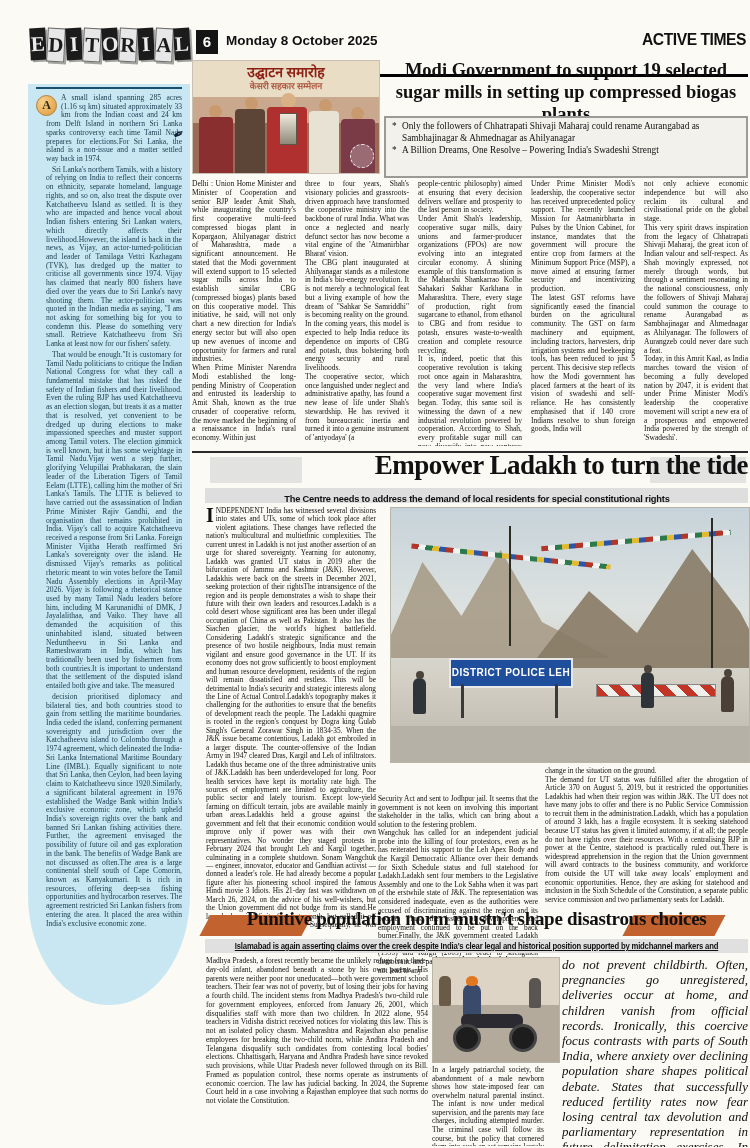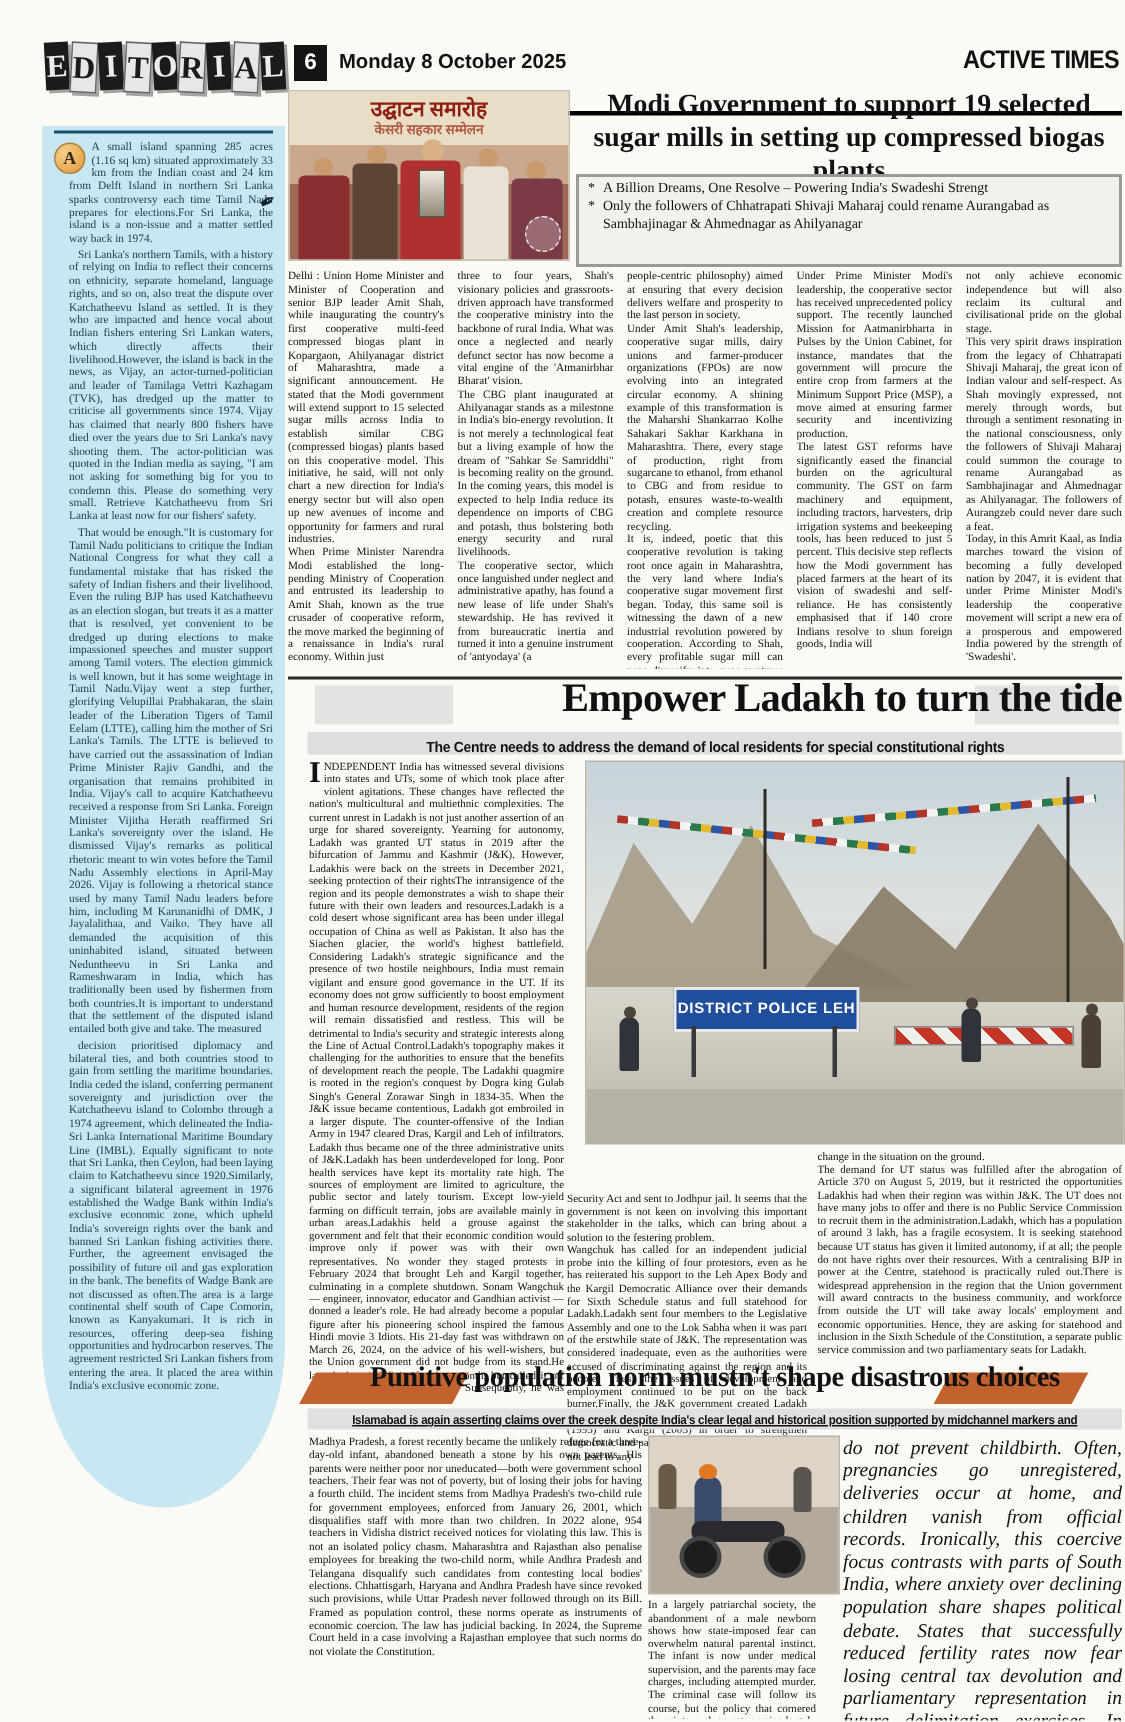--- a/index.html
+++ b/index.html
@@ -160,22 +160,22 @@
   <div class="fig" style="left:6px;top:56px;width:34px;height:56px;background:#8a2f2f;"></div>
   <div class="fig" style="left:42px;top:48px;width:30px;height:64px;background:#5c4436;"></div>
   <div class="fig" style="left:74px;top:46px;width:40px;height:66px;background:#b03030;"></div>
   <div class="fig" style="left:116px;top:50px;width:30px;height:62px;background:#e8e2d4;"></div>
   <div class="fig" style="left:148px;top:58px;width:34px;height:54px;background:#7a3a46;"></div>
   <div class="trophy"></div>
   <div class="watermark"></div>
 </div>
 <h1 class="abs" id="modi-head" style="margin:0;">Modi Government to support 19 selected sugar mills in setting up compressed biogas plants</h1>
 <div class="abs" id="modi-bullets">
+  <div class="bullet">Only the followers of Chhatrapati Shivaji Maharaj could rename Aurangabad as Sambhajinagar &amp; Ahmednagar as Ahilyanagar</div>
   <div class="bullet">A Billion Dreams, One Resolve – Powering India's Swadeshi Strengt</div>
-  <div class="bullet">Only the followers of Chhatrapati Shivaji Maharaj could rename Aurangabad as Sambhajinagar &amp; Ahmednagar as Ahilyanagar</div>
 </div>
 <div class="abs" id="modi-body">
   <div class="mcol">Delhi : Union Home Minister and Minister of Cooperation and senior BJP leader Amit Shah, while inaugurating the country's first cooperative multi-feed compressed biogas plant in Kopargaon, Ahilyanagar district of Maharashtra, made a significant announcement. He stated that the Modi government will extend support to 15 selected sugar mills across India to establish similar CBG (compressed biogas) plants based on this cooperative model. This initiative, he said, will not only chart a new direction for India's energy sector but will also open up new avenues of income and opportunity for farmers and rural industries.
 When Prime Minister Narendra Modi established the long-pending Ministry of Cooperation and entrusted its leadership to Amit Shah, known as the true crusader of cooperative reform, the move marked the beginning of a renaissance in India's rural economy. Within just</div>
   <div class="mcol">three to four years, Shah's visionary policies and grassroots-driven approach have transformed the cooperative ministry into the backbone of rural India. What was once a neglected and nearly defunct sector has now become a vital engine of the 'Atmanirbhar Bharat' vision.
 The CBG plant inaugurated at Ahilyanagar stands as a milestone in India's bio-energy revolution. It is not merely a technological feat but a living example of how the dream of "Sahkar Se Samriddhi" is becoming reality on the ground. In the coming years, this model is expected to help India reduce its dependence on imports of CBG and potash, thus bolstering both energy security and rural livelihoods.
 The cooperative sector, which once languished under neglect and administrative apathy, has found a new lease of life under Shah's stewardship. He has revived it from bureaucratic inertia and turned it into a genuine instrument of 'antyodaya' (a</div>
   <div class="mcol">people-centric philosophy) aimed at ensuring that every decision delivers welfare and prosperity to the last person in society.
 Under Amit Shah's leadership, cooperative sugar mills, dairy unions and farmer-producer organizations (FPOs) are now evolving into an integrated circular economy. A shining example of this transformation is the Maharshi Shankarrao Kolhe Sahakari Sakhar Karkhana in Maharashtra. There, every stage of production, right from sugarcane to ethanol, from ethanol to CBG and from residue to potash, ensures waste-to-wealth creation and complete resource recycling.
 It is, indeed, poetic that this cooperative revolution is taking root once again in Maharashtra, the very land where India's cooperative sugar movement first began. Today, this same soil is witnessing the dawn of a new industrial revolution powered by cooperation. According to Shah, every profitable sugar mill can now diversify into new ventures such as fruit processing, thereby providing additional income streams for farmers.</div>

